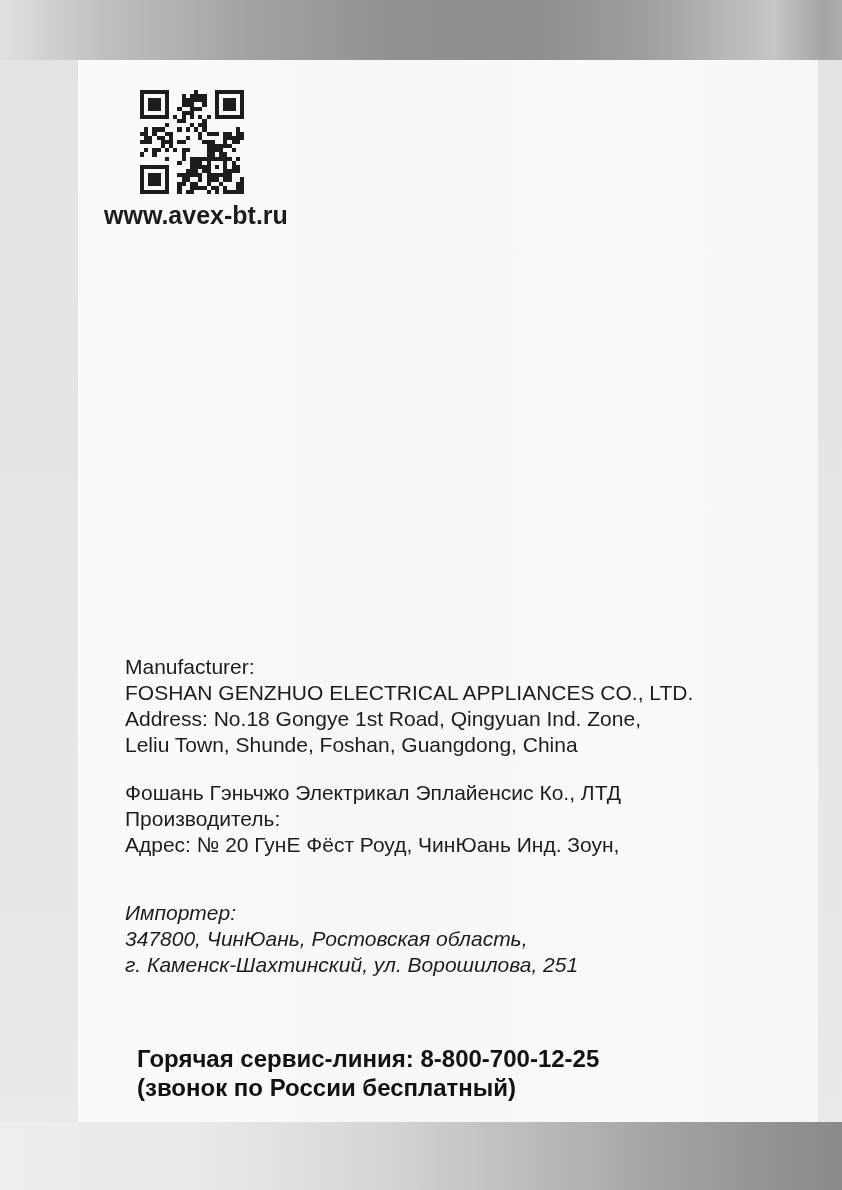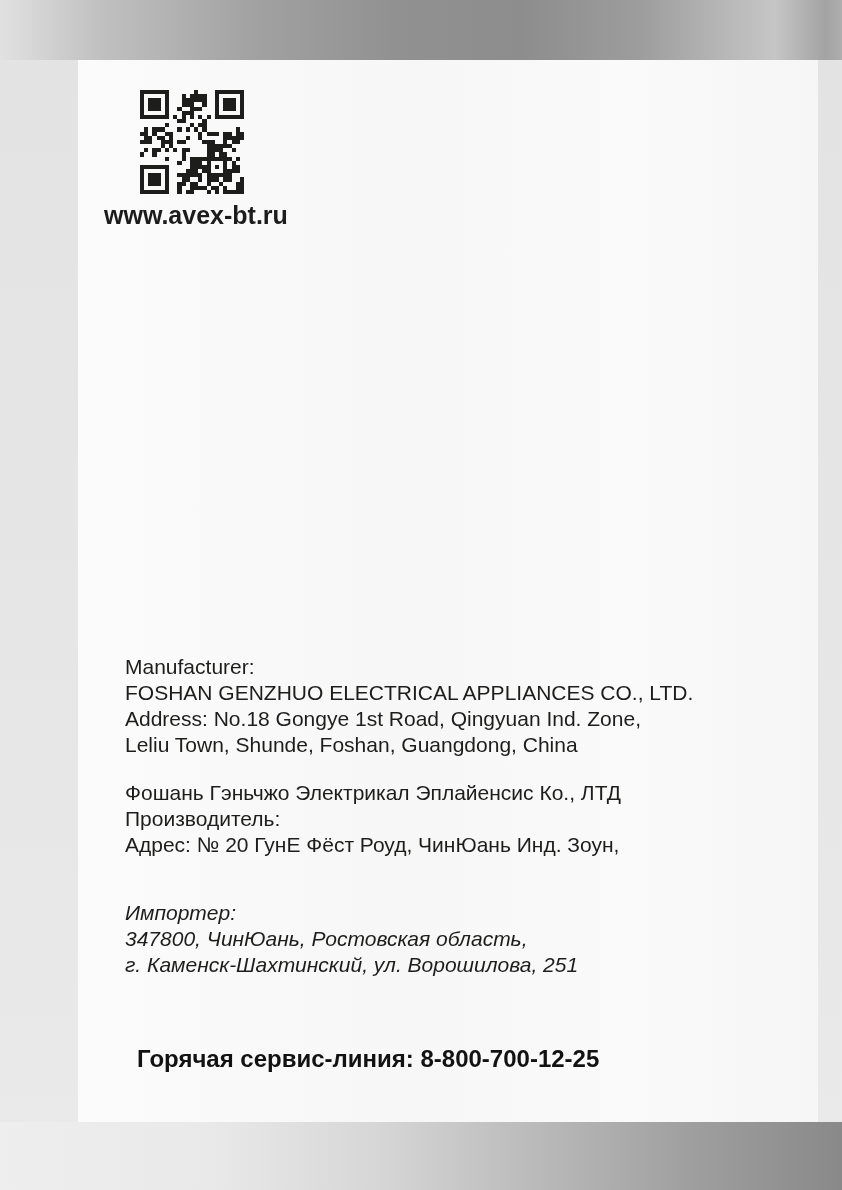--- a/index.html
+++ b/index.html
@@ -374,15 +374,16 @@
   </div>
 
   <div class="tblock importer">
     <div>Импортер:</div>
     <div>347800, ЧинЮань, Ростовская область,</div>
     <div>г. Каменск-Шахтинский, ул. Ворошилова, 251</div>
   </div>
 
   <div class="hotline">
     <div>Горячая сервис-линия: 8-800-700-12-25</div>
+    <div>(звонок по России бесплатный)</div>
   </div>
 
 </div>
 
 </body></html>

